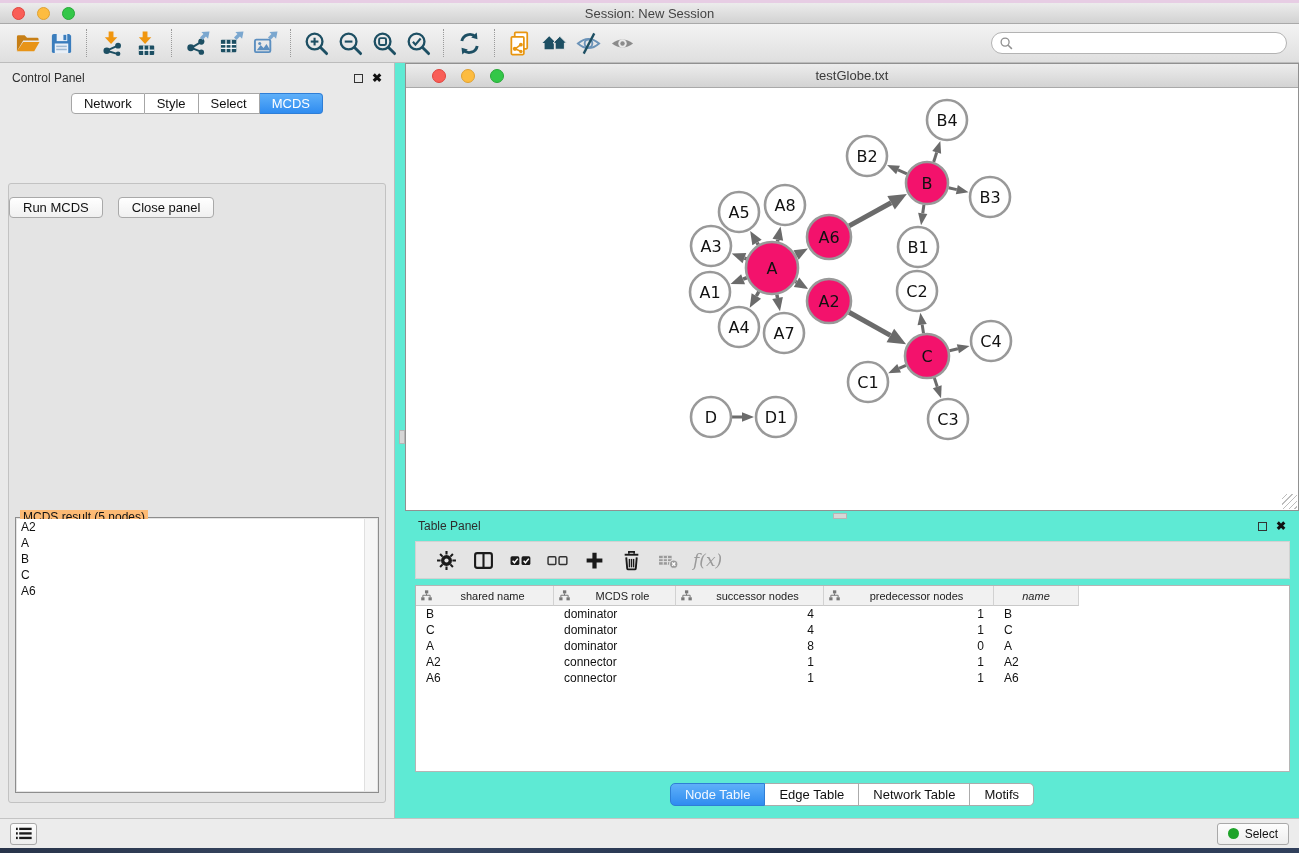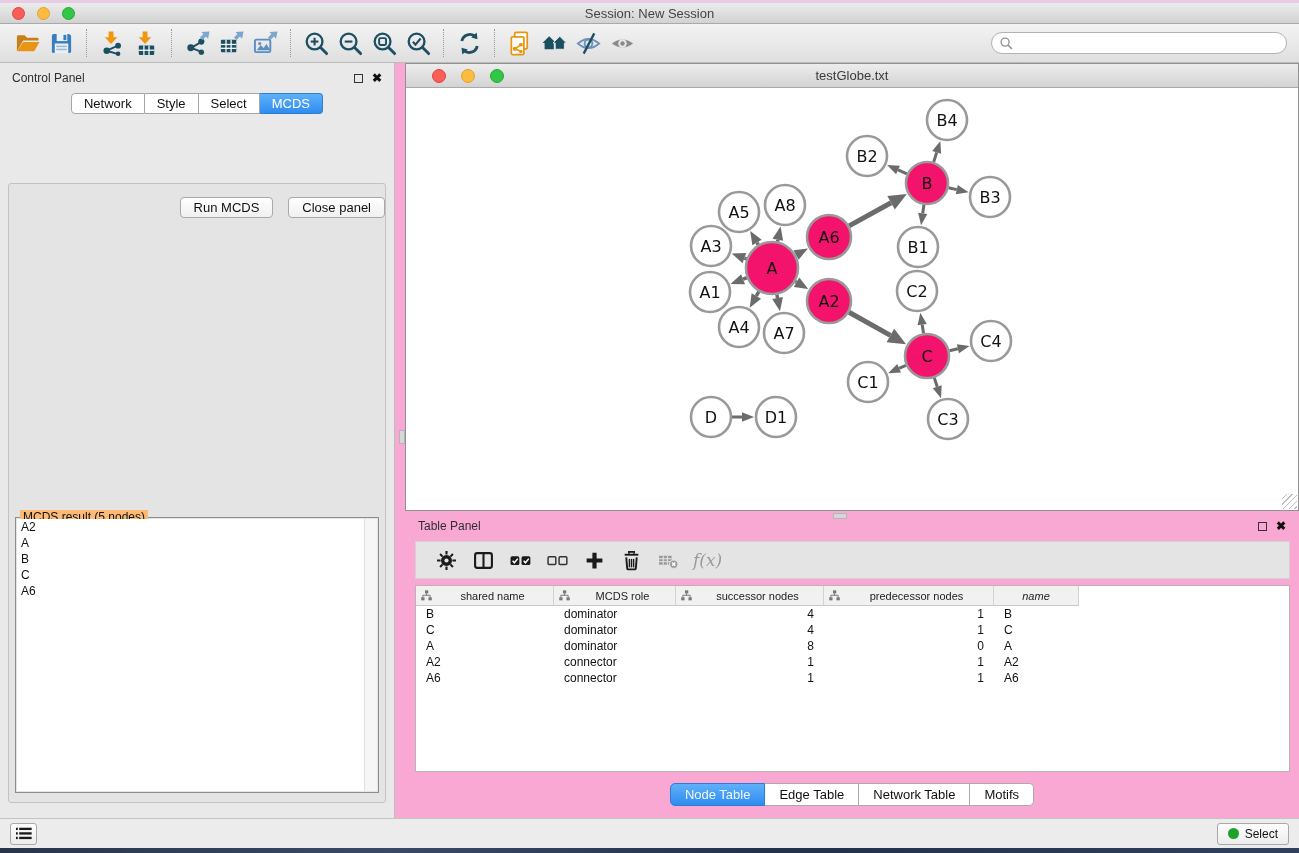--- a/index.html
+++ b/index.html
@@ -47,32 +47,32 @@
   .cp-box { position:absolute; left:8px; right:8px; top:120px; bottom:15px;
             background:#e4e4e4; border:1px solid #c2c2c2; border-radius:3px; }
   .opt-label { text-align:center; font-size:13px; color:#111; margin-top:20px; }
   .dropdown { width:314px; height:23px; margin:12px auto 0 auto; background:#fff; border:1px solid #a9a9a9;
               border-radius:4px; display:flex; align-items:center; position:relative; }
   .dropdown .dd-value { font-size:13px; color:#111; padding-left:9px; flex:1; white-space:nowrap; overflow:hidden; }
   .dd-stepper { width:18px; height:19px; margin-right:1px; border-radius:3px;
                 background:linear-gradient(#6cb4f9,#2e7ce8); display:flex; flex-direction:column; align-items:center; justify-content:center; gap:2px; }
   .dd-stepper .up { width:0; height:0; border-left:4px solid transparent; border-right:4px solid transparent; border-bottom:4px solid #fff; }
   .dd-stepper .down { width:0; height:0; border-left:4px solid transparent; border-right:4px solid transparent; border-top:4px solid #fff; }
-  .cp-buttons { display:flex; justify-content:flex-end; gap:15px; margin-top:13px; }
+  .cp-buttons { display:flex; justify-content:flex-start; gap:15px; margin-top:13px; }
   .cp-btn { font-size:13px; color:#111; background:linear-gradient(#ffffff,#f0f0f0); border:1px solid #a9a9a9;
             border-radius:4px; padding:2px 13px; height:21px; line-height:15px; font-family:"Liberation Sans",sans-serif; }
   .result-fieldset { position:absolute; left:6px; right:6px; top:333px; bottom:9px;
                      border:1px solid #8d8d8d; }
   .result-legend { position:absolute; top:-8px; left:4px; background:#fdba74; font-size:12px; color:#111; padding:0 3px; }
   .result-list { position:absolute; inset:1px; background:#fff; overflow:hidden; }
   .result-scroll { position:absolute; top:0; bottom:0; right:0; width:13px; background:#f6f6f6; border-left:1px solid #e0e0e0; }
   .result-item { font-size:12px; color:#111; line-height:16px; padding-left:4px; }
 
   
-  .right-col { flex:1; padding-left:10px; background:#f9a8d4; position:relative; }
+  .right-col { flex:1; padding-left:10px; background:#5eead4; position:relative; }
 
   .net-window { width:894px; height:448px; border:1px solid #919191; background:#fff; position:relative; }
   .net-titlebar { height:24px; background:linear-gradient(#ededed,#d3d3d3); border-bottom:1px solid #a9a9a9;
                   position:relative; display:flex; align-items:center; justify-content:center; }
   .net-titlebar .lights { left:26px; top:5px; gap:15px; }
   .net-titlebar .light { width:14px; height:14px; }
   .net-title { font-size:13px; color:#3a3a3a; }
   .net-canvas { position:relative; width:892px; height:422px; background:#fff; }
   .net-canvas svg { position:absolute; inset:0; }
   .resize-grip { position:absolute; right:1px; bottom:1px; width:15px; height:15px;

